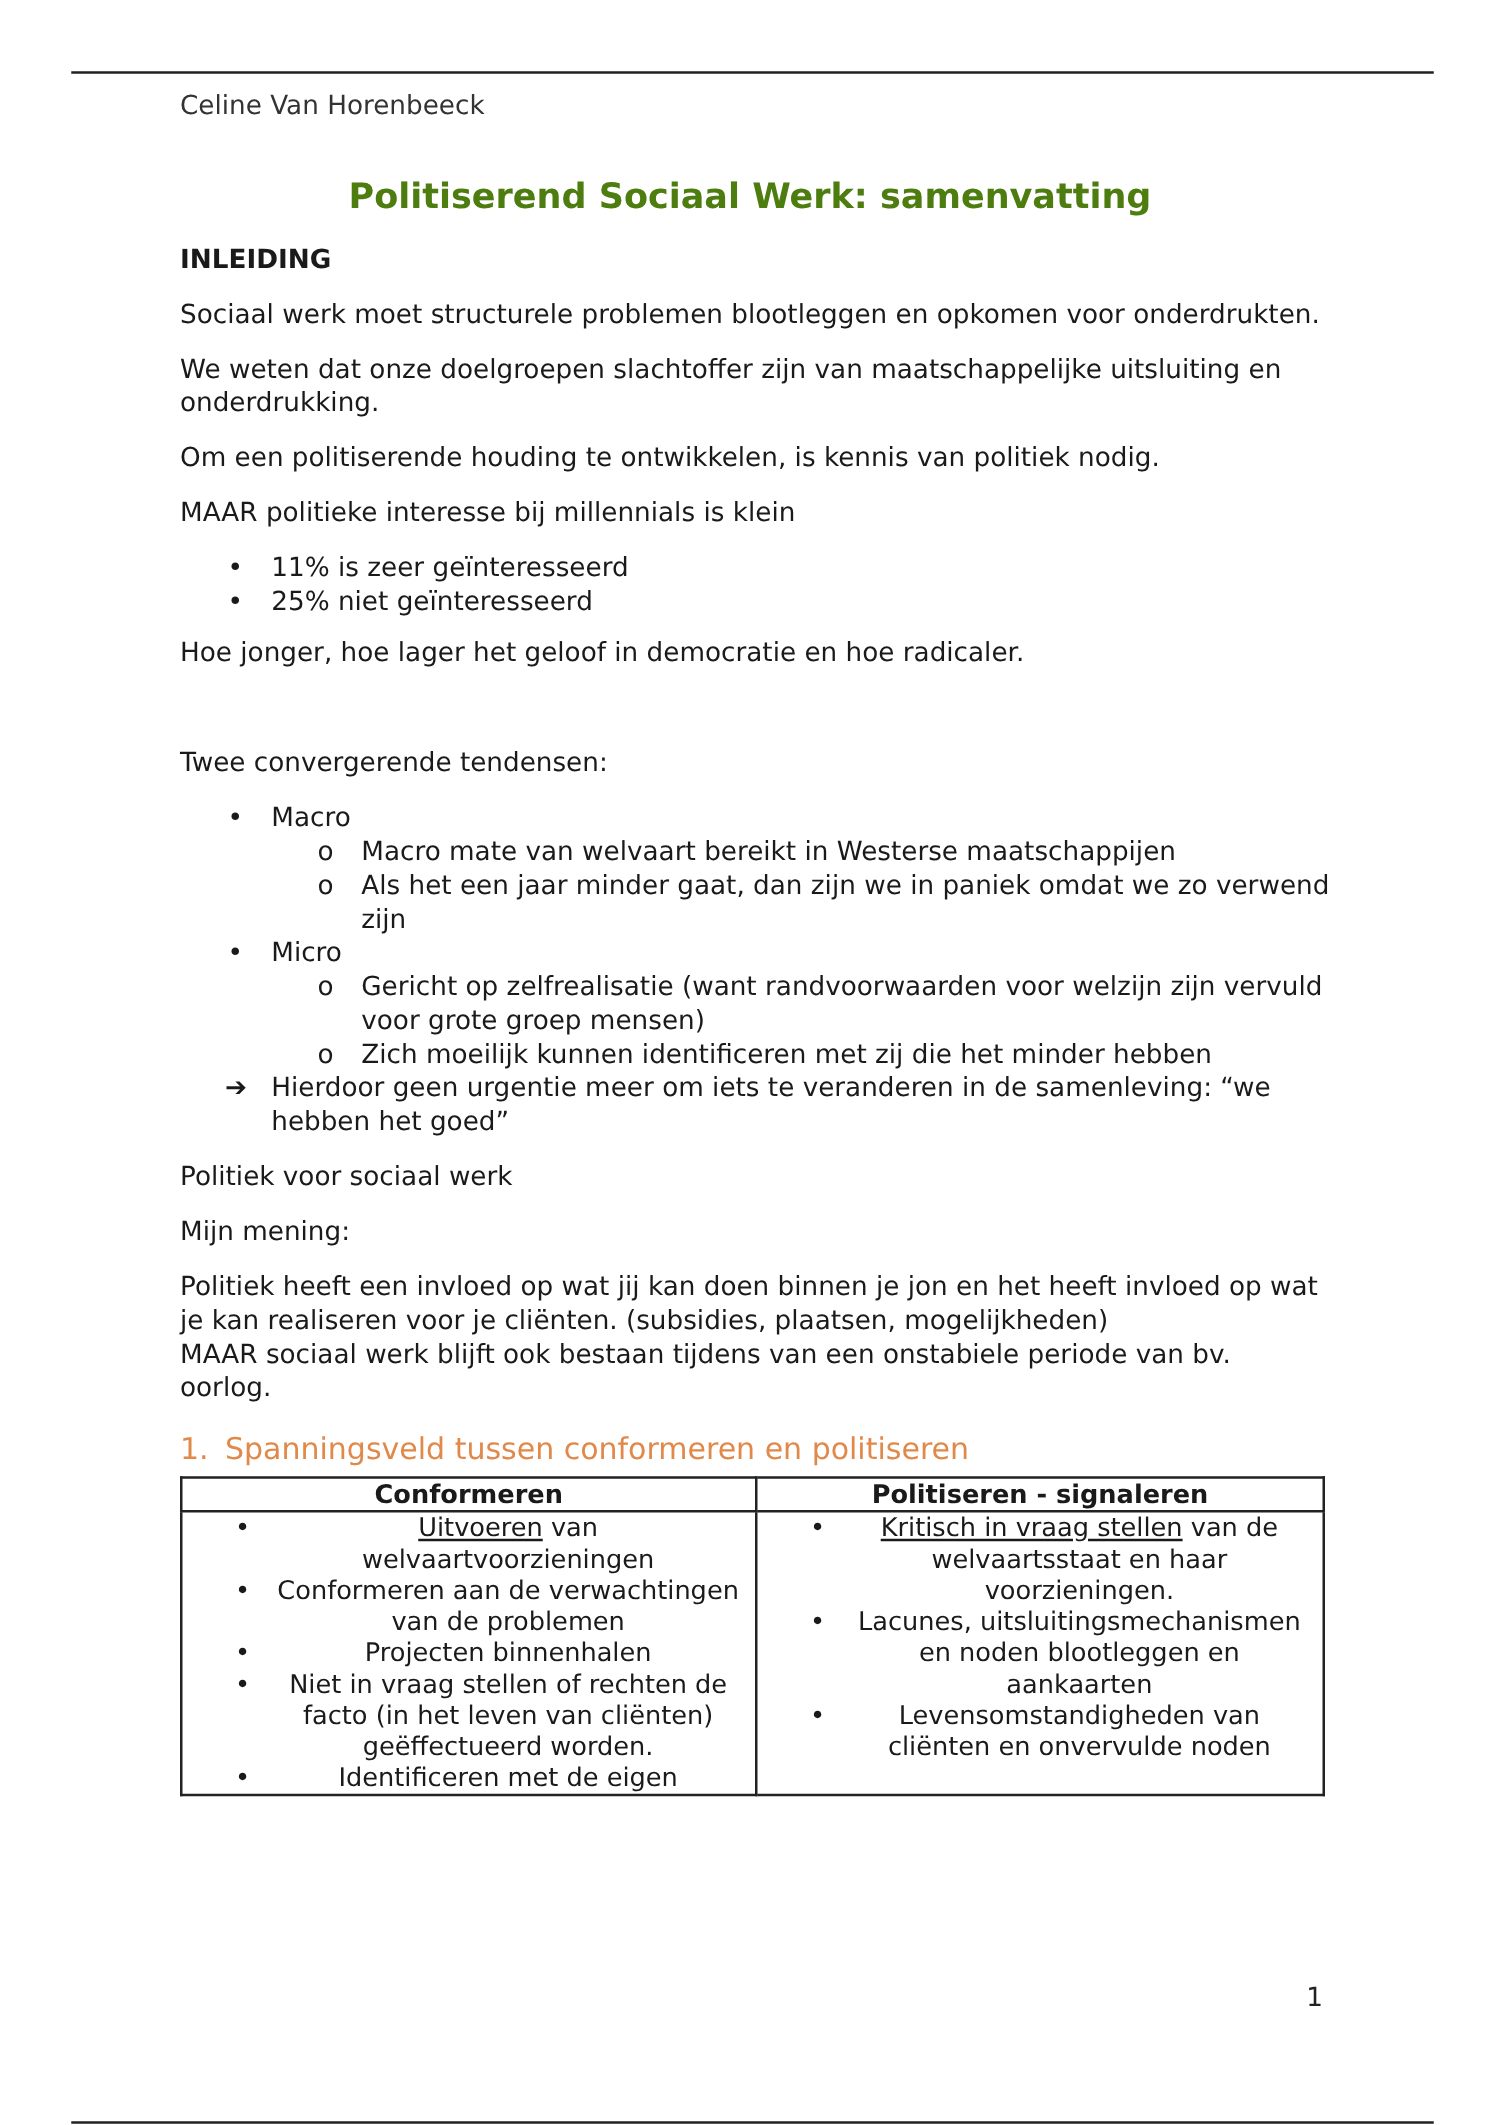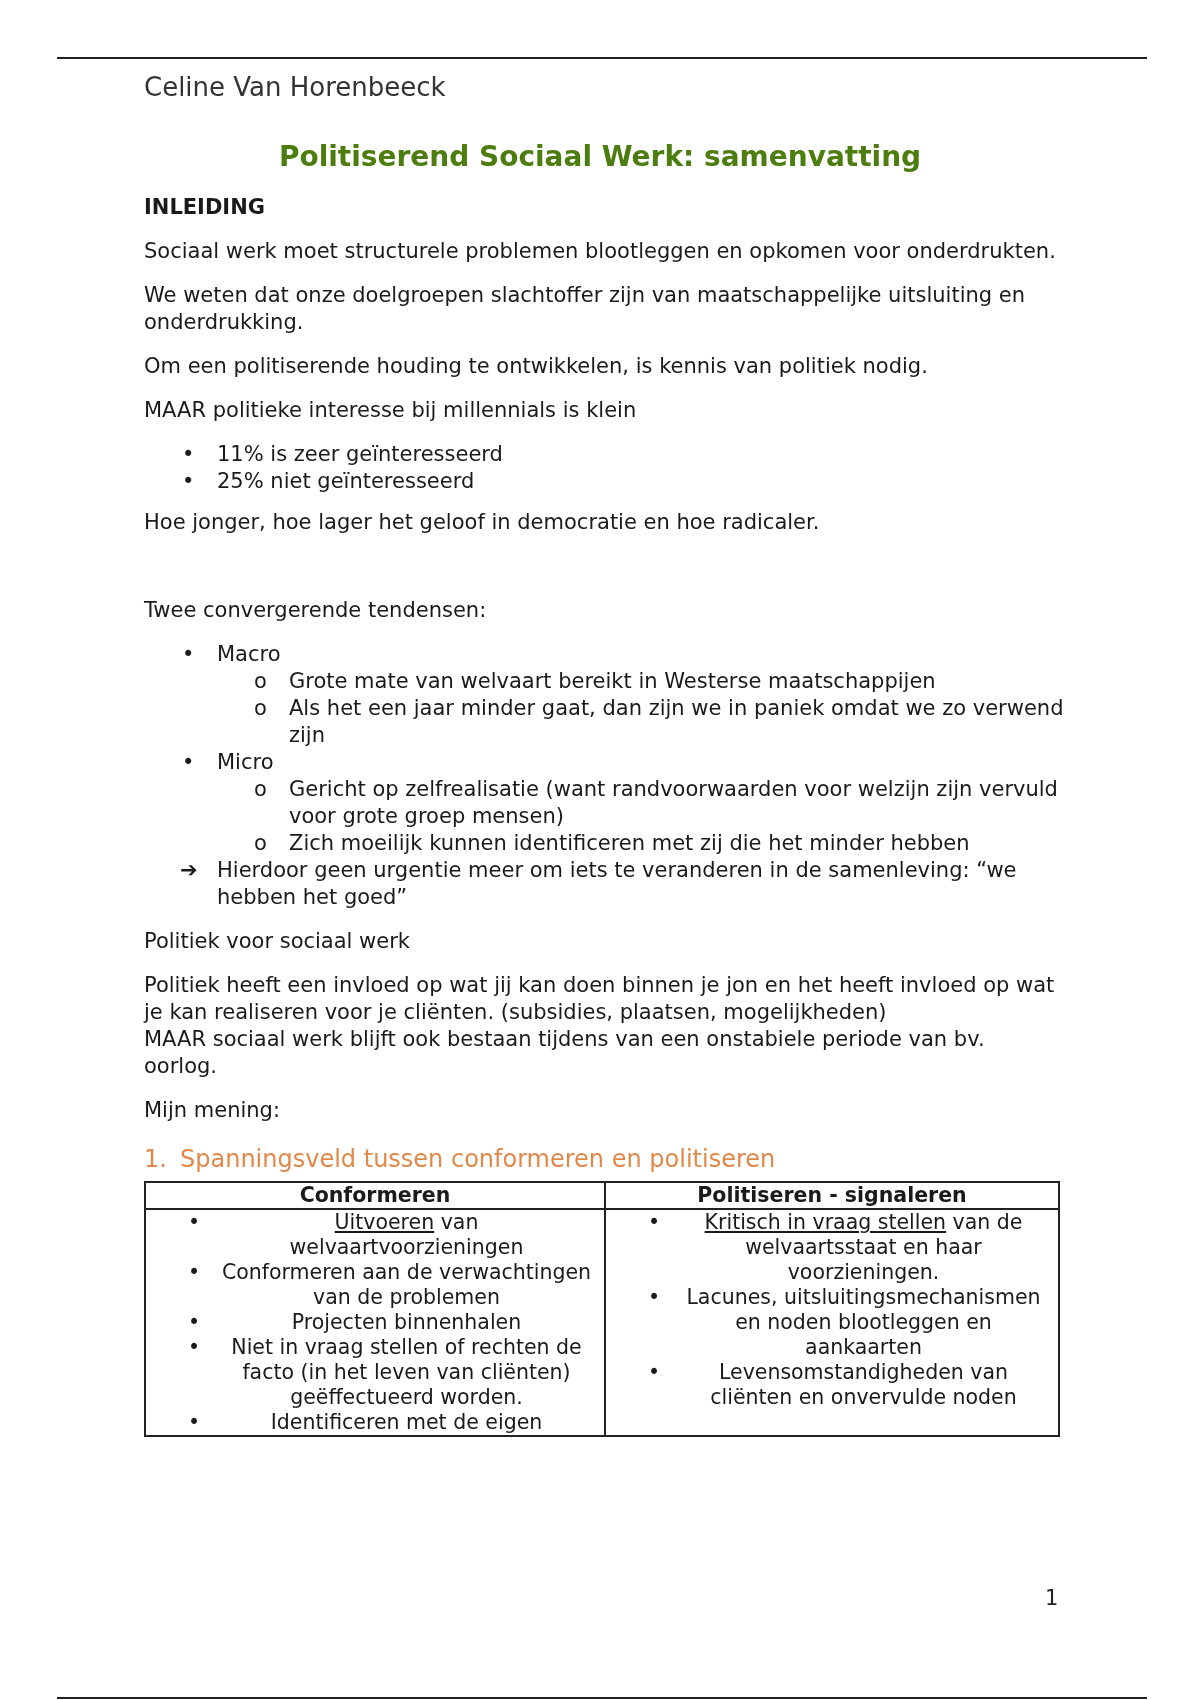--- a/index.html
+++ b/index.html
@@ -3,21 +3,21 @@
 <meta charset="utf-8">
 <style>
   html, body { margin: 0; padding: 0; }
   body {
     width: 1200px; height: 1700px; background: #ffffff; position: relative;
     font-family: "DejaVu Sans", sans-serif; color: #1a1a1a; overflow: hidden;
   }
   .rule { position: absolute; left: 57px; width: 1090px; height: 2px; background: #222; }
   .rule.top { top: 57px; }
   .rule.bottom { top: 1697px; }
-  .author { position: absolute; left: 144px; top: 72px; font-size: 26px; color: #333; }
+  .author { position: absolute; left: 144px; top: 72px; font-size: 21px; color: #333; }
   .title { position: absolute; left: 0; width: 1200px; top: 140px; text-align: center;
     font-size: 28px; font-weight: bold; color: #4d7c0f; }
   .content { position: absolute; left: 144px; top: 194px; width: 920px; font-size: 21px; line-height: 27px; }
   .h-intro { font-weight: bold; font-size: 21px; margin: 0 0 17px 0; }
   p { margin: 0 0 17px 0; }
   ul { margin: 0 0 14px 0; padding: 0; list-style: none; }
   li { position: relative; }
   ul.l1 > li { padding-left: 73px; }
   ul.l1 > li::before { content: "•"; position: absolute; left: 38px; }
   ul.l2 { margin: 0; }
@@ -54,42 +54,42 @@
     <li>11% is zeer geïnteresseerd</li>
     <li>25% niet geïnteresseerd</li>
   </ul>
   <p>Hoe jonger, hoe lager het geloof in democratie en hoe radicaler.</p>
   <div class="spacer"></div>
   <p>Twee convergerende tendensen:</p>
   <ul class="l1" style="margin-bottom:0">
     <li>
       <span>Macro</span>
       <ul class="l2">
-        <li>Grote mate van welvaart bereikt in Westerse maatschappijen</li>
+        <li>Macro mate van welvaart bereikt in Westerse maatschappijen</li>
         <li>Als het een jaar minder gaat, dan zijn we in paniek omdat we zo verwend zijn</li>
       </ul>
     </li>
     <li>
       <span>Micro</span>
       <ul class="l2">
         <li>Gericht op zelfrealisatie (want randvoorwaarden voor welzijn zijn vervuld voor grote groep mensen)</li>
         <li>Zich moeilijk kunnen identificeren met zij die het minder hebben</li>
       </ul>
     </li>
   </ul>
   <div class="arrow-item">
     <span class="arrow">➔</span>
     <span>Hierdoor geen urgentie meer om iets te veranderen in de samenleving: “we hebben het goed”</span>
   </div>
   <p>Politiek voor sociaal werk</p>
+  <p>Mijn mening:</p>
   <p>
     <span>Politiek heeft een invloed op wat jij kan doen binnen je jon en het heeft invloed op wat je kan realiseren voor je cliënten. (subsidies, plaatsen, mogelijkheden)</span><br>
     <span>MAAR sociaal werk blijft ook bestaan tijdens van een onstabiele periode van bv. oorlog.</span>
   </p>
-  <p>Mijn mening:</p>
 
   <div class="section-heading">
     <span class="num">1.</span><span>Spanningsveld tussen conformeren en politiseren</span>
   </div>
 
   <table class="cmp">
     <thead>
       <tr>
         <th style="width:438px">Conformeren</th>
         <th>Politiseren - signaleren</th>

